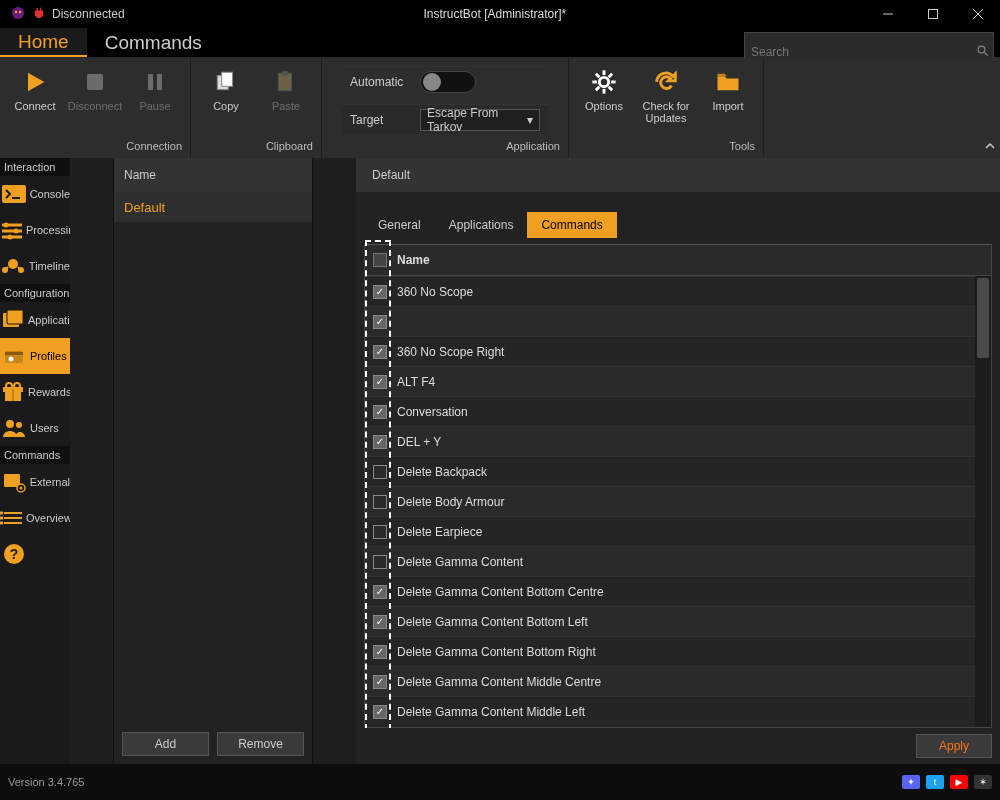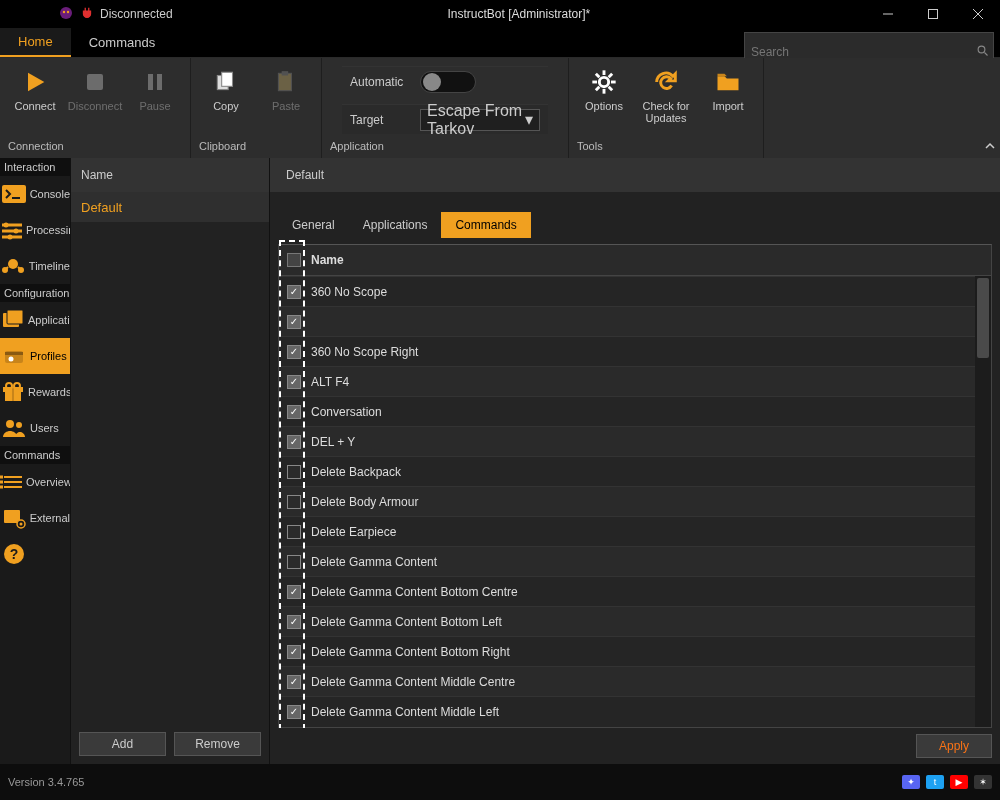--- a/index.html
+++ b/index.html
@@ -1,44 +1,44 @@
 <!DOCTYPE html>
 <html><head>
 <meta charset="utf-8">
 <style>
 * { box-sizing: border-box; margin: 0; padding: 0; font-family: "Segoe UI", Arial, sans-serif; }
 body { width: 1000px; height: 800px; background: #1e1e1e; color: #ccc; font-size: 12px; overflow: hidden; display: flex; flex-direction: column; }
 .titlebar { height: 28px; background: #000; display: flex; align-items: center; }
-.titlebar .left { display: flex; align-items: center; gap: 6px; padding-left: 10px; margin-left: 48px; }
+.titlebar .left { display: flex; align-items: center; gap: 6px; padding-left: 10px; }
 .titlebar .center { flex: 1; text-align: center; color: #ddd; font-size: 12px; }
 .titlebar .controls { display: flex; }
 .titlebar .btn { width: 45px; height: 28px; display: flex; align-items: center; justify-content: center; color: #ccc; font-size: 12px;}
 .menubar { height: 30px; background: #000; display: flex; align-items: stretch; border-bottom: 1px solid #2a2a2a;}
-.menubar .tab { padding: 0 18px; display: flex; align-items: center; font-size: 13px; color: #ccc; }
+.menubar .tab { padding: 0 18px; display: flex; align-items: center; font-size: 19px; color: #ccc; }
 .menubar .tab.active { color: #f0a020; border-bottom: 2px solid #f0a020; background:#1a1a1a; }
 .menubar .spacer { flex: 1; }
 .searchbox { display: flex; align-items: center; width: 250px; height: 40px; background: #2b2b2b; border: 1px solid #444; margin: 4px 6px; }
 .searchbox input { flex: 1; background: transparent; border: none; outline: none; color: #ccc; padding: 0 6px; font-size: 12px; }
 .searchbox .sicon { width: 20px; text-align: center; color: #888; }
 .ribbon { height: 100px; background: #2d2d2d; display: flex; position: relative; }
 .rgroup { display: flex; flex-direction: column; border-right: 1px solid #1e1e1e; padding: 4px 8px; }
 .rgroup .items { flex: 1; display: flex; align-items: flex-start; gap: 6px; }
-.rgroup .glabel { text-align: left; color: #bbb; font-size: 11px; padding-bottom: 2px;}
+.rgroup .glabel { text-align: right; color: #bbb; font-size: 11px; padding-bottom: 2px;}
 .ritem { display: flex; flex-direction: column; align-items: center; justify-content: flex-start; width: 54px; padding-top: 4px; gap: 2px;}
 .riconbig { width: 32px; height: 32px; display:flex; align-items:center; justify-content:center;}
 .ritem .rlabel { font-size: 11px; color: #ccc; text-align:center; line-height:1.1;}
 .ritem.disabled { opacity: 0.4; }
 .app-ribbon { display:flex; flex-direction:column; padding:4px 12px; gap:8px;}
 .app-ribbon .row { display:flex; align-items:center; gap:10px; }
 .app-ribbon .lbl { width:60px; color:#ccc; font-size:12px;}
 .toggle { width:56px; height:22px; background:#111; border-radius:11px; border:1px solid #444; position:relative;}
 .toggle .knob { width:18px;height:18px;background:#888;border-radius:50%;position:absolute;top:1px;left:2px;}
-.combo { width:120px; height:22px; background:#1f1f1f; border:1px solid #555; color:#ccc; font-size:16px; display:flex; align-items:center; padding:0 6px; justify-content:flex-start;}
+.combo { width:120px; height:22px; background:#1f1f1f; border:1px solid #555; color:#ccc; font-size:12px; display:flex; align-items:center; padding:0 6px; justify-content:flex-start;}
 .chev { width: 20px; height: 100px; display:flex; align-items:flex-end; justify-content:center; color:#ccc; position:absolute; right:0; top:0; padding-bottom:6px;}
-.body { flex:1; display:flex; overflow:hidden;}
+.body { flex:1; display:flex; overflow:hidden;gap:43px;}
 .sidenav { width:70px; background:#1a1a1a; display:flex; flex-direction:column; overflow-y:auto;}
 .sidenav .shdr { background:#0f0f0f; color:#ccc; font-size:11px; padding:3px 4px;}
 .sidenav .sitem { display:flex; flex-direction:row; align-items:center; gap:2px; padding:6px 0;}
 .sidenav .sitem.active { background:#f0a020;}
 .sidenav .sitem.active .slabel{color:#000;}
 .sidenav .slabel { font-size:11px; color:#ccc;}
 .sidenav .sicn { width:28px; height:24px; display:flex; align-items:center; justify-content:center;}
 .col2 { width:200px; background:#222; display:flex; flex-direction:column; border-left:1px solid #111; border-right:1px solid #111;}
 .col2 .hdr { height:34px; background:#333; display:flex; align-items:center; padding:0 10px; color:#ccc; font-size:12px;}
 .col2 .list { flex:1;}
@@ -324,40 +324,40 @@
             <circle cx="18" cy="8" r="3" fill="#f0a020"></circle>
             <path d="M2 20c0-4 4-6 7-6s7 2 7 6" fill="#f0a020"></path>
             <path d="M14 20c0-3 3-5 5-5s5 2 5 5" fill="#f0a020"></path>
           </svg>
         </div>
       <div class="slabel">Users</div>
     </div>
     <div class="shdr">Commands</div>
     <div class="sitem">
       <div class="sicn">
+          <svg width="26" height="22">
+            <rect x="3" y="3" width="16" height="13" rx="1" fill="#f0a020"></rect>
+            <circle cx="20" cy="17" r="4" fill="#1a1a1a" stroke="#f0a020" stroke-width="1.5"></circle>
+            <circle cx="20" cy="17" r="1.5" fill="#f0a020"></circle>
+          </svg>
+        </div>
+      <div class="slabel">External</div>
+    </div>
+    <div class="sitem">
+      <div class="sicn">
           <svg width="24" height="20">
             <line x1="4" y1="5" x2="22" y2="5" stroke="#f0a020" stroke-width="2"></line>
             <line x1="4" y1="10" x2="22" y2="10" stroke="#f0a020" stroke-width="2"></line>
             <line x1="4" y1="15" x2="22" y2="15" stroke="#f0a020" stroke-width="2"></line>
             <rect x="0" y="3.5" width="3" height="3" fill="#f0a020"></rect>
             <rect x="0" y="8.5" width="3" height="3" fill="#f0a020"></rect>
             <rect x="0" y="13.5" width="3" height="3" fill="#f0a020"></rect>
           </svg>
         </div>
       <div class="slabel">Overview</div>
-    </div>
-    <div class="sitem">
-      <div class="sicn">
-          <svg width="26" height="22">
-            <rect x="3" y="3" width="16" height="13" rx="1" fill="#f0a020"></rect>
-            <circle cx="20" cy="17" r="4" fill="#1a1a1a" stroke="#f0a020" stroke-width="1.5"></circle>
-            <circle cx="20" cy="17" r="1.5" fill="#f0a020"></circle>
-          </svg>
-        </div>
-      <div class="slabel">External</div>
     </div>
     <div class="sitem">
       <div class="sicn">
           <svg width="24" height="24">
             <circle cx="12" cy="12" r="10" fill="#f0a020"></circle>
             <text x="12" y="17" text-anchor="middle" font-size="14" font-weight="bold" fill="#1a1a1a">?</text>
           </svg>
         </div>
       <div class="slabel"></div>
     </div>

